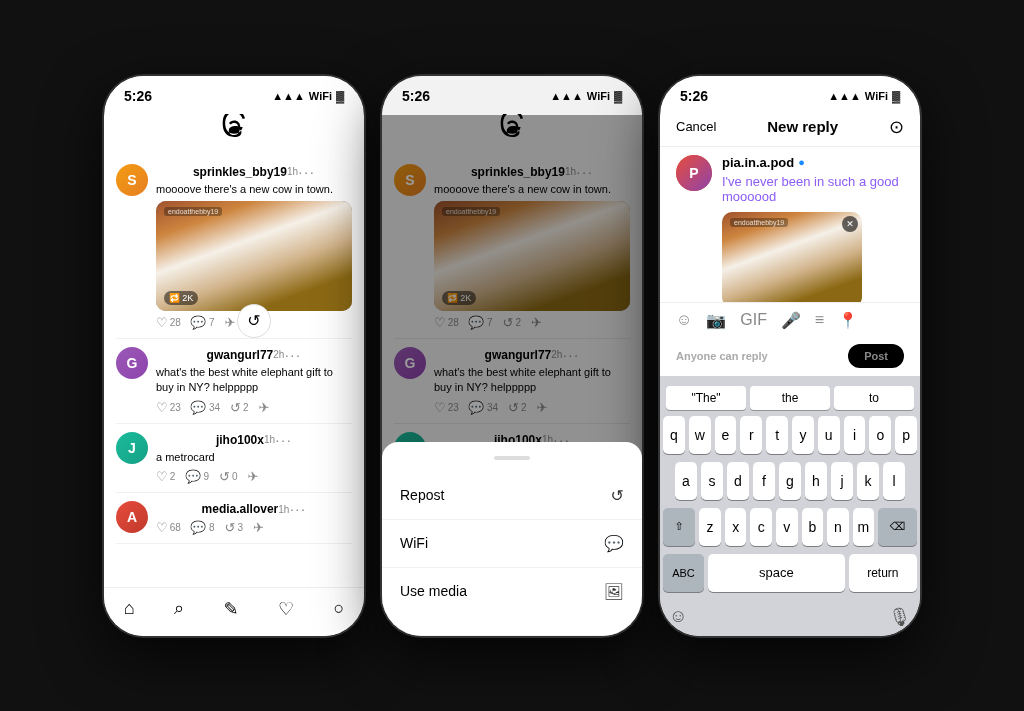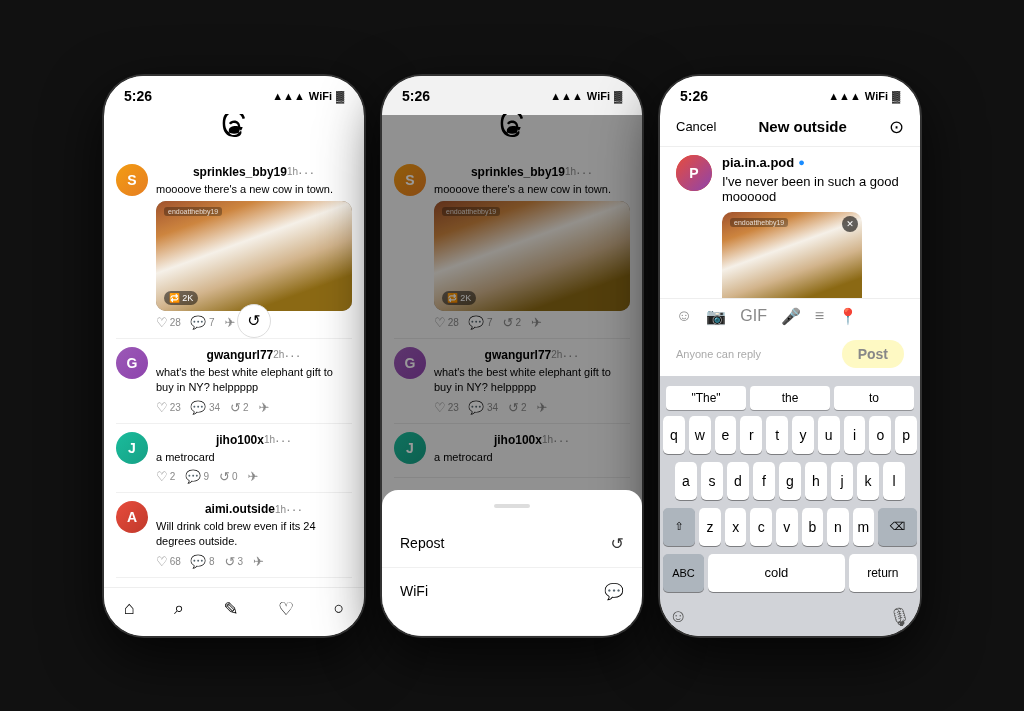--- a/index.html
+++ b/index.html
@@ -267,21 +267,21 @@
       font-weight: 700;
       color: #000;
       display: flex;
       align-items: center;
       gap: 4px;
       margin-bottom: 4px;
     }
     .verified-badge { color: #1a8cff; font-size: 11px; }
     .compose-text {
       font-size: 13px;
-      color: #000000;
+      color: #8b5cf6;
       margin-bottom: 8px;
     }
     .compose-image {
       width: 140px;
       height: 95px;
       border-radius: 10px;
       overflow: hidden;
       position: relative;
       background: #8B7355;
     }
@@ -310,28 +310,28 @@
     }
     .compose-toolbar-icon { font-size: 16px; color: #888; }
 
     .compose-footer {
       display: flex;
       justify-content: space-between;
       align-items: center;
       padding: 6px 16px 8px;
       flex-shrink: 0;
     }
-    .reply-hint { font-size: 11px; color: #aaa; }
+    .reply-hint { font-size: 11px; color: #aaa; font-weight: bold; }
     .post-btn {
-      background: #fef9c3;
+      background: #000000;
       color: #888;
       border: none;
       border-radius: 18px;
       padding: 6px 16px;
-      font-size: 14px;
+      font-size: 11px;
       font-weight: 600;
     }
 
     
     .keyboard {
       background: #d1d3d8;
       flex-shrink: 0;
       padding: 6px 3px;
     }
     .keyboard-suggestions {
@@ -531,25 +531,24 @@
           </div>
         </div>
       </div>
 
       <div class="post">
         <div class="avatar">
           <div class="avatar-placeholder" style="background:linear-gradient(135deg,#e74c3c,#c0392b);color:#fff;">A</div>
         </div>
         <div class="post-content">
           <div class="post-header">
-            <span class="post-username">aimi.outside</span>
+            <span class="post-username">media.allover</span>
             <span class="post-meta">1h</span>
             <span class="post-dots">···</span>
           </div>
-          <div class="post-text">Will drink cold brew even if its 24 degrees outside.</div>
           <div class="action-bar">
             <div class="action-item">
                 <span class="action-icon">♡</span>
                 <span>68</span>
               </div>
             <div class="action-item">
                 <span class="action-icon">💬</span>
                 <span>8</span>
               </div>
             <div class="action-item">
@@ -682,37 +681,41 @@
       <div class="modal-sheet">
         <div class="modal-handle"></div>
         <div class="modal-item">
           <span>Repost</span>
           <span class="modal-item-icon">↺</span>
         </div>
         <div class="modal-item">
           <span>WiFi</span>
           <span class="modal-item-icon">💬</span>
         </div>
+        <div class="modal-item" style="border-bottom:none;">
+          <span>Use media</span>
+          <span class="modal-item-icon">🖼</span>
+        </div>
       </div>
     </div>
   </div>
 
   <div class="phone" style="background:#fff;">
     <div class="status-bar">
       <span class="status-time">5:26</span>
       <div class="status-icons">
         <span>▲▲▲</span>
         <span>WiFi</span>
         <span>▓</span>
       </div>
     </div>
 
     <div class="compose-header" style="border-bottom:1px solid #eee;">
       <span class="compose-cancel">Cancel</span>
-      <span class="compose-title">New outside</span>
+      <span class="compose-title">New reply</span>
       <span class="compose-options">⊙</span>
     </div>
 
     <div class="compose-body">
       <div style="display:flex;flex-direction:column;align-items:center;gap:0;">
         <div class="compose-avatar">
           <div style="width:100%;height:100%;background:linear-gradient(135deg,#e74c3c 0%,#8e44ad 100%);display:flex;align-items:center;justify-content:center;color:#fff;font-size:14px;font-weight:bold;border-radius:50%;">P</div>
         </div>
       </div>
       <div class="compose-right">
@@ -778,21 +781,21 @@
         <div class="key">x</div>
         <div class="key">c</div>
         <div class="key">v</div>
         <div class="key">b</div>
         <div class="key">n</div>
         <div class="key">m</div>
         <div class="key special del">⌫</div>
       </div>
       <div class="keyboard-row">
         <div class="key special">ABC</div>
-        <div class="key space">cold</div>
+        <div class="key space">space</div>
         <div class="key return">return</div>
       </div>
       <div style="display:flex;justify-content:space-between;align-items:center;padding:6px 6px 2px;background:#d1d3d8;">
         <span style="font-size:18px;color:#555;">☺</span>
         <span style="font-size:18px;color:#555;">🎙</span>
       </div>
     </div>
   </div>
 
 </div>

